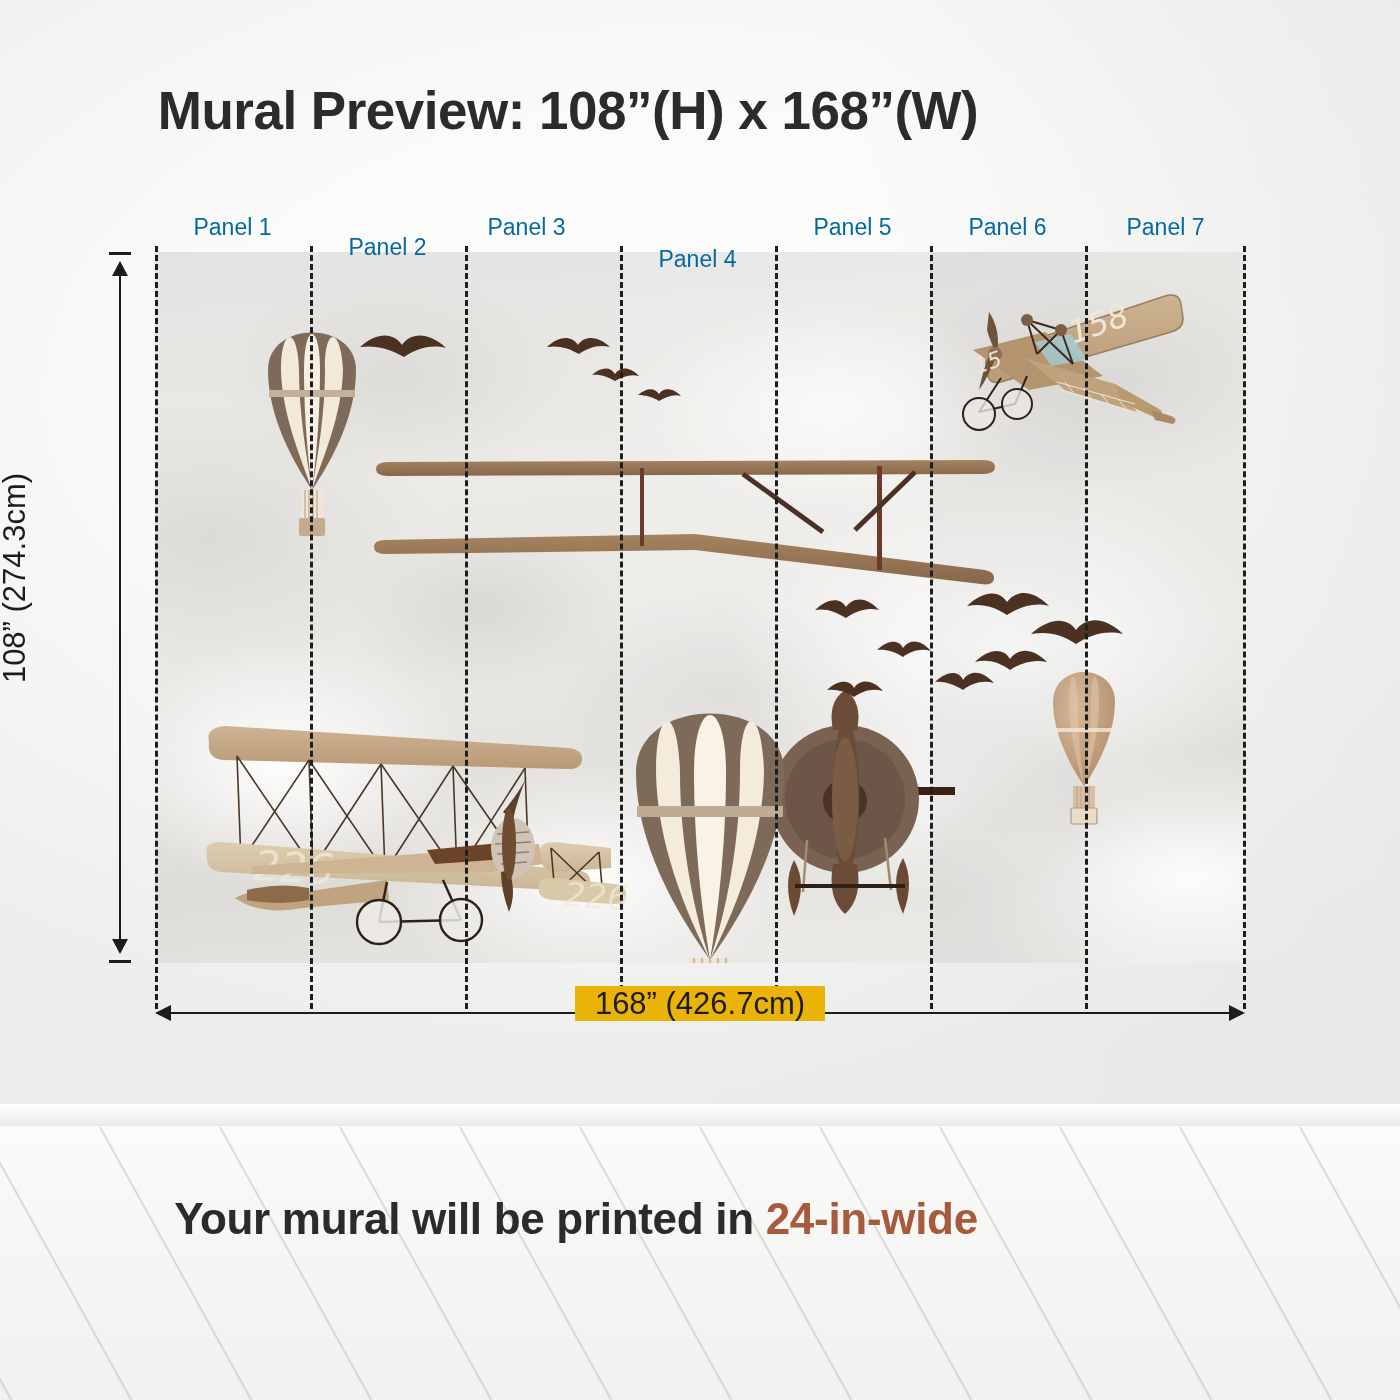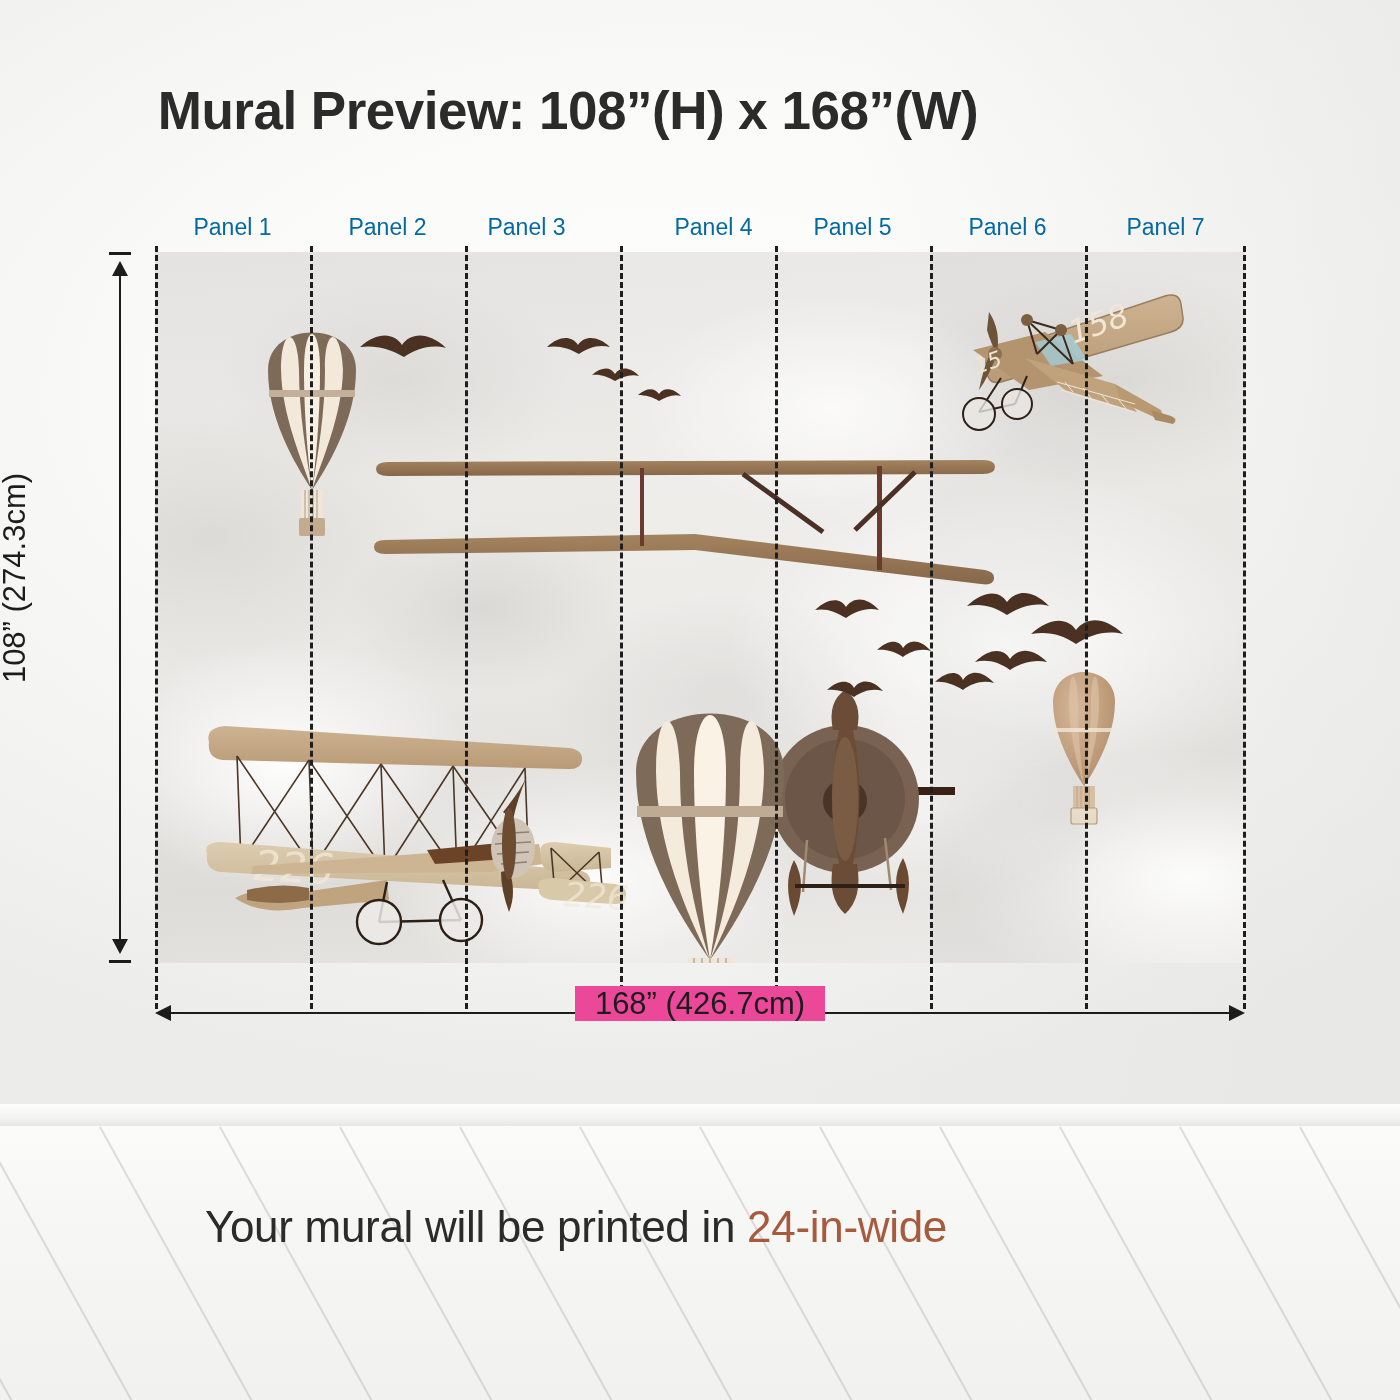--- a/index.html
+++ b/index.html
@@ -97,38 +97,38 @@
   #dim-h{ position:absolute; left:155px; top:1003px; width:1090px; height:22px; }
   #dim-h .line{ position:absolute; left:14px; top:9px; width:1062px; height:2px; background:#1c1c1c; }
   #dim-h .arr-l{ position:absolute; left:0; top:2px; width:0;height:0;
     border-top:8px solid transparent;border-bottom:8px solid transparent;border-right:16px solid #1c1c1c;}
   #dim-h .arr-r{ position:absolute; right:0; top:2px; width:0;height:0;
     border-top:8px solid transparent;border-bottom:8px solid transparent;border-left:16px solid #1c1c1c;}
   #dim-h-label{
     position:absolute; left:0; top:-17px; width:1090px; text-align:center;
     font-size:31px; color:#1c1c1c;
   }
-  #dim-h-label span{ background:#ec4899; padding:0 20px; }
+  #dim-h-label span{ background:#eab308; padding:0 20px; }
 
   
   #floor{
     position:absolute; left:0; top:1126px; width:1400px; height:274px;
     background:linear-gradient(180deg,#fbfbfa 0%,#f6f6f5 40%,#f1f1f0 100%);
     overflow:hidden;
   }
   #floor .plank{
     position:absolute; height:2px; background:rgba(176,172,163,.38);
     transform-origin:left center;
   }
 
   
   #footer{
     position:absolute; left:0; top:1190px; width:1152px;
-    text-align:center; font-size:44px; font-weight:normal; color:#2b2b2b;
-    line-height:1.34; letter-spacing:-0.3px;margin-top:8px;
+    text-align:center; font-size:44px; font-weight:bold; color:#2b2b2b;
+    line-height:1.34; letter-spacing:-0.3px;
   }
   #footer .accent{ color:#a85a3c; }
 </style>
 </head>
 <body>
 
 <div id="wall"></div>
 <div id="baseboard"></div>
 
 <div id="title">Mural Preview: 108”(H) x 168”(W)</div>
@@ -349,23 +349,23 @@
 <div class="divider" style="left:155px;"></div>
 <div class="divider" style="left:310px;"></div>
 <div class="divider" style="left:465px;"></div>
 <div class="divider" style="left:620px;"></div>
 <div class="divider" style="left:775px;"></div>
 <div class="divider" style="left:930px;"></div>
 <div class="divider" style="left:1085px;"></div>
 <div class="divider" style="left:1243px;"></div>
 
 <div class="panel-label" style="left:155px;">Panel 1</div>
-<div class="panel-label" style="left:310px;">Panel 2</div>
+<div class="panel-label" style="left:310px;margin-top:20px;">Panel 2</div>
 <div class="panel-label" style="left:449px;">Panel 3</div>
-<div class="panel-label" style="left:636px;">Panel 4</div>
+<div class="panel-label" style="left:620px;margin-top:32px;">Panel 4</div>
 <div class="panel-label" style="left:775px;">Panel 5</div>
 <div class="panel-label" style="left:930px;">Panel 6</div>
 <div class="panel-label" style="left:1088px;">Panel 7</div>
 
 <div id="dim-v">
   <div class="cap-t"></div>
   <div class="arr-t"></div>
   <div class="line"></div>
   <div class="arr-b"></div>
   <div class="cap-b"></div>

